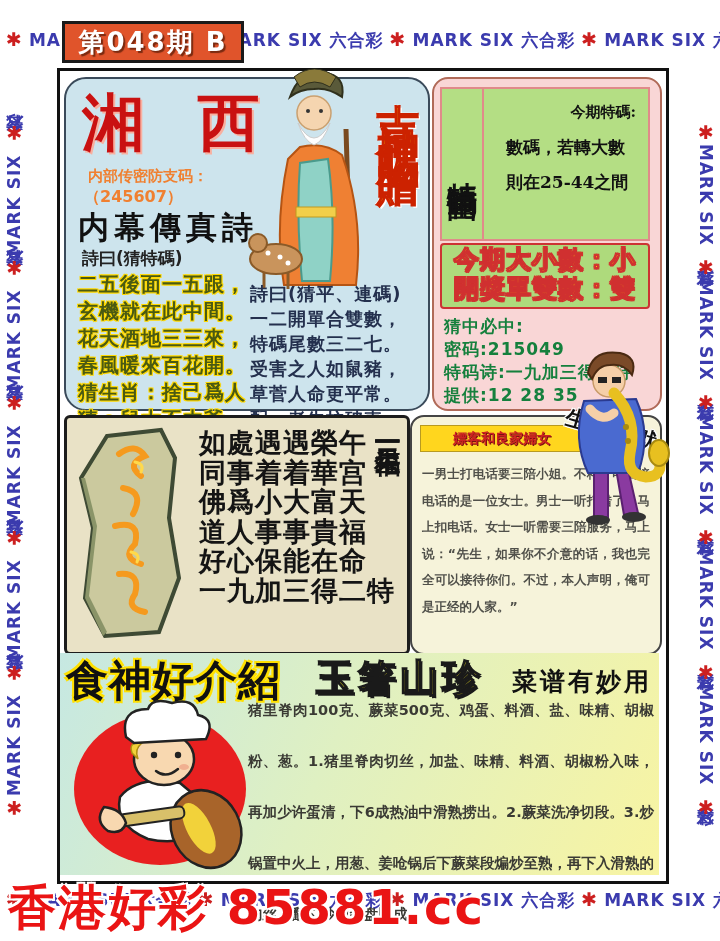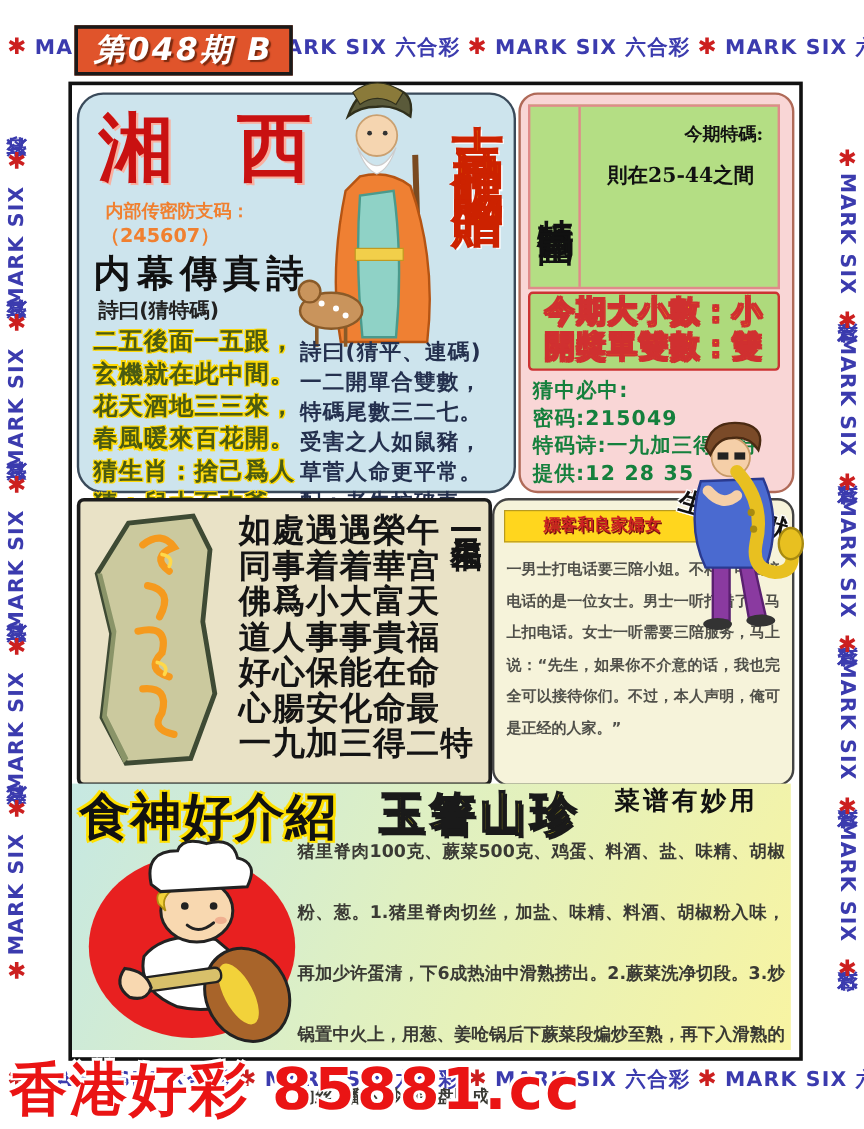--- a/index.html
+++ b/index.html
@@ -11,21 +11,21 @@
          letter-spacing:1px;overflow:hidden;}
   .strip .flower{color:#cc1f1f;font-size:19px;margin:0 6px;}
   #strip-top{left:0;top:28px;width:720px;height:28px;text-align:center;}
   #strip-bottom{left:0;top:888px;width:720px;height:30px;text-align:center;}
   #strip-left,#strip-right{writing-mode:vertical-rl;height:880px;width:26px;text-align:center;}
   #strip-left{left:2px;top:30px;transform:rotate(180deg);}
   #strip-right{left:692px;top:30px;}
 
   #issue-badge{position:absolute;left:62px;top:21px;width:176px;height:36px;line-height:36px;
     background:#e0542b;border:3px solid #1a1a1a;color:#fff;font-size:26px;font-weight:bold;
-    text-align:center;text-shadow:2px 2px 1px #7a2a10;letter-spacing:2px;z-index:30;font-style:italic;}
+    text-align:center;text-shadow:2px 2px 1px #7a2a10;letter-spacing:2px;z-index:30;}
 
   #footer-site{position:absolute;left:8px;top:876px;font-size:48px;font-weight:bold;color:#ea1414;
     letter-spacing:2px;z-index:40;
     text-shadow:-2px -2px 0 #fff,2px -2px 0 #fff,-2px 2px 0 #fff,2px 2px 0 #fff;text-align:right;}
 
   
   #main-box{position:absolute;left:57px;top:68px;width:606px;height:810px;
     border:3px solid #111;background:#fff;}
 
   
@@ -94,21 +94,21 @@
 
   
   #recipe-area{position:absolute;left:0px;top:582px;width:599px;height:222px;
     background:linear-gradient(115deg,#c6e8e2 0%,#dff0c2 45%,#f8f4a2 100%);}
   #food-title{position:absolute;left:6px;top:0px;font-size:42px;font-weight:bold;color:#111;
     letter-spacing:1px;
     text-shadow:-2px -2px 0 #ffe000,2px -2px 0 #ffe000,-2px 2px 0 #ffe000,2px 2px 0 #ffe000;}
   #dish-name{position:absolute;left:256px;top:0px;font-size:38px;font-weight:bold;color:#f2e51e;
     letter-spacing:4px;-webkit-text-stroke:1.5px #1a1a1a;
     text-shadow:2px 2px 0 #1a1a1a;}
-  #slogan{position:absolute;left:452px;top:0;font-size:21px;font-weight:bold;color:#111;
+  #slogan{position:absolute;left:452px;top:12px;font-size:25px;font-weight:bold;color:#111;
     letter-spacing:3px;font-family:"DejaVu Serif","Liberation Serif",serif;}
   #chef-art{position:absolute;left:8px;top:44px;width:182px;height:176px;}
   #recipe-text{position:absolute;left:188px;top:32px;width:406px;font-size:14.5px;font-weight:bold;
     color:#3a3a34;line-height:51px;text-align:justify;}
 </style>
 </head>
 <body>
 
 <div id="page">
 
@@ -167,20 +167,21 @@
         <div>草菅人命更平常。</div>
         <div>配：老牛拉破車</div>
       </div>
     </div>
 
     <div id="pink-box">
       <div id="range-box">
         <div id="range-label">特碼範圍</div>
         <div id="range-lines">
           <div class="r0">今期特碼:</div>
+          <div>數碼，若轉大數</div>
           <div>則在25-44之間</div>
         </div>
       </div>
       <div id="size-box">
         <div class="size-line">今期大小數：小</div>
         <div class="size-line">開獎單雙數：雙</div>
       </div>
       <div id="must-hit">
         <div>猜中必中:</div>
         <div>密码:215049</div>
@@ -216,21 +217,20 @@
         <path d="M46 148 q22 -2 16 20 q-10 14 10 18" fill="none" stroke="#f59a1e" stroke-width="6" stroke-linecap="round"></path>
         <path d="M62 36 q10 2 6 10" fill="none" stroke="#ffd94a" stroke-width="3" stroke-linecap="round"></path>
         <path d="M58 126 q10 2 6 10" fill="none" stroke="#ffd94a" stroke-width="3" stroke-linecap="round"></path>
       </svg>
       <div id="char-grid">
         <div>如處遇遇榮午</div>
         <div>同事着着華宫</div>
         <div>佛爲小大富天</div>
         <div>道人事事貴福</div>
         <div>好心保能在命</div>
-        <div>心腸安化命最</div>
         <div>一九加三得二特</div>
       </div>
       <div id="side-column">午一一一一天福星</div>
     </div>
 
     <div id="joke-box">
       <div id="joke-title">嫖客和良家婦女</div>
       <div id="joke-corner">生活幽默</div>
       <div id="joke-body">一男士打电话要三陪小姐。不料，电话接电话的是一位女士。男士一听打错了，马上扣电话。女士一听需要三陪服务，马上说：“先生，如果你不介意的话，我也完全可以接待你们。不过，本人声明，俺可是正经的人家。”</div>
     </div>

